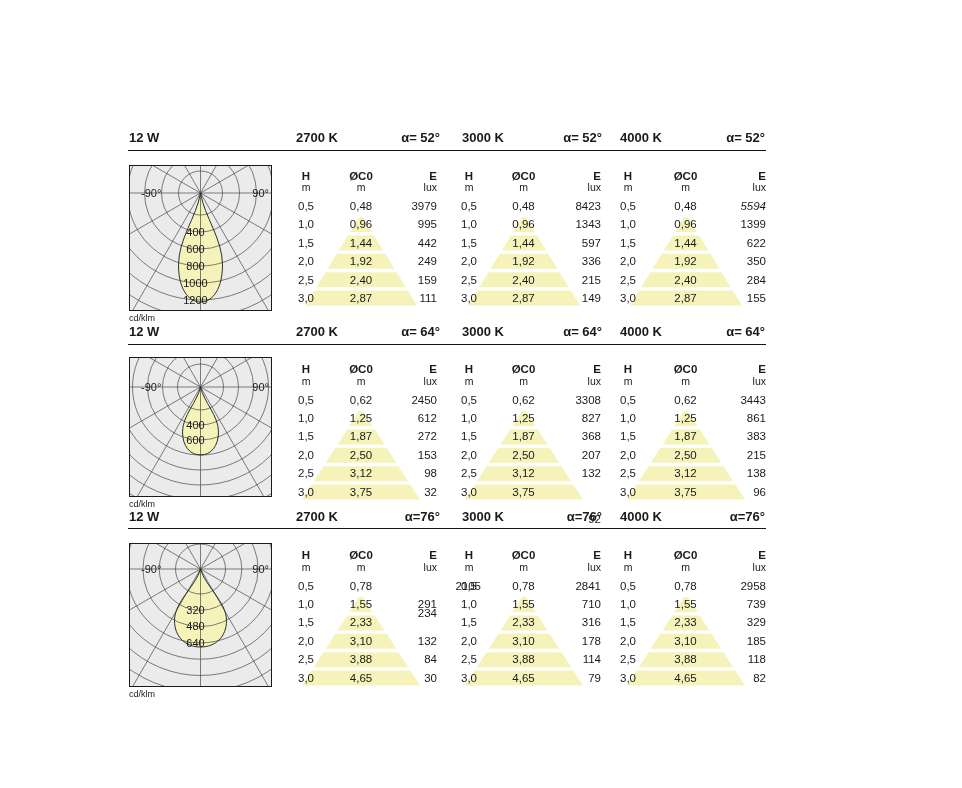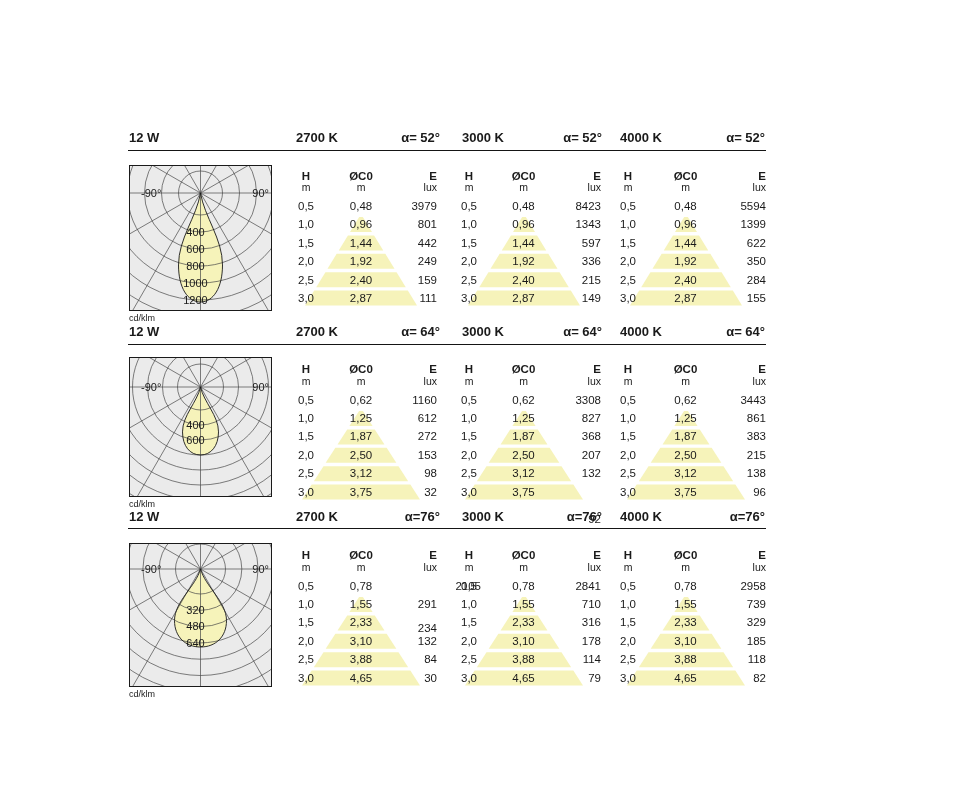--- a/index.html
+++ b/index.html
@@ -74,21 +74,21 @@
       <polygon points="51.917030567685586,21.400000000000006 78.08296943231441,21.400000000000006 87.25327510917032,36.400000000000006 42.74672489082968,36.400000000000006" fill="#f6f3ba"></polygon>
       <polygon points="40.668122270742366,39.79999999999998 89.33187772925763,39.79999999999998 98.50218340611353,54.79999999999998 31.49781659388647,54.79999999999998" fill="#f6f3ba"></polygon>
       <polygon points="29.41921397379911,58.20000000000002 100.58078602620088,58.20000000000002 109.75109170305679,73.20000000000002 20.248908296943213,73.20000000000002" fill="#f6f3ba"></polygon>
       <polygon points="18.17030567685589,76.6 111.82969432314411,76.6 121,91.6 8.999999999999993,91.6" fill="#f6f3ba"></polygon>
     </svg>
     <div class="cell center" style="left: 284px; top: 200px; width: 44px;">0,5</div>
     <div class="cell center" style="left: 336px; top: 200px; width: 50px;">0,48</div>
     <div class="cell right" style="left: 367px; top: 200px; width: 70px;">3979</div>
     <div class="cell center" style="left: 284px; top: 218.4px; width: 44px;">1,0</div>
     <div class="cell center" style="left: 336px; top: 218.4px; width: 50px;">0,96</div>
-    <div class="cell right" style="left: 367px; top: 218.4px; width: 70px;">801</div>
+    <div class="cell right" style="left: 367px; top: 218.4px; width: 70px;">995</div>
     <div class="cell center" style="left: 284px; top: 236.8px; width: 44px;">1,5</div>
     <div class="cell center" style="left: 336px; top: 236.8px; width: 50px;">1,44</div>
     <div class="cell right" style="left: 367px; top: 236.8px; width: 70px;">442</div>
     <div class="cell center" style="left: 284px; top: 255.2px; width: 44px;">2,0</div>
     <div class="cell center" style="left: 336px; top: 255.2px; width: 50px;">1,92</div>
     <div class="cell right" style="left: 367px; top: 255.2px; width: 70px;">249</div>
     <div class="cell center" style="left: 284px; top: 273.6px; width: 44px;">2,5</div>
     <div class="cell center" style="left: 336px; top: 273.6px; width: 50px;">2,40</div>
     <div class="cell right" style="left: 367px; top: 273.6px; width: 70px;">159</div>
     <div class="cell center" style="left: 284px; top: 292px; width: 44px;">3,0</div>
@@ -137,21 +137,21 @@
     <div class="colunit right" style="left: 696px; top: 181px; width: 70px;">lux</div>
     <svg class="layer" width="130" height="93" style="left: 620.5px; top: 214.4px;">
       <polygon points="63.16593886462882,3 66.83406113537117,3 76.00436681222708,18 53.995633187772924,18" fill="#f6f3ba"></polygon>
       <polygon points="51.917030567685586,21.400000000000006 78.08296943231441,21.400000000000006 87.25327510917032,36.400000000000006 42.74672489082968,36.400000000000006" fill="#f6f3ba"></polygon>
       <polygon points="40.668122270742366,39.79999999999998 89.33187772925763,39.79999999999998 98.50218340611353,54.79999999999998 31.49781659388647,54.79999999999998" fill="#f6f3ba"></polygon>
       <polygon points="29.41921397379911,58.20000000000002 100.58078602620088,58.20000000000002 109.75109170305679,73.20000000000002 20.248908296943213,73.20000000000002" fill="#f6f3ba"></polygon>
       <polygon points="18.17030567685589,76.6 111.82969432314411,76.6 121,91.6 8.999999999999993,91.6" fill="#f6f3ba"></polygon>
     </svg>
     <div class="cell center" style="left: 606px; top: 200px; width: 44px;">0,5</div>
     <div class="cell center" style="left: 660.5px; top: 200px; width: 50px;">0,48</div>
-    <div class="cell right" style="left: 696px; top: 200px; width: 70px;">5594</div>
+    <div class="cell right" style="left: 696px; top: 200px; width: 70px; font-style: italic;">5594</div>
     <div class="cell center" style="left: 606px; top: 218.4px; width: 44px;">1,0</div>
     <div class="cell center" style="left: 660.5px; top: 218.4px; width: 50px;">0,96</div>
     <div class="cell right" style="left: 696px; top: 218.4px; width: 70px;">1399</div>
     <div class="cell center" style="left: 606px; top: 236.8px; width: 44px;">1,5</div>
     <div class="cell center" style="left: 660.5px; top: 236.8px; width: 50px;">1,44</div>
     <div class="cell right" style="left: 696px; top: 236.8px; width: 70px;">622</div>
     <div class="cell center" style="left: 606px; top: 255.2px; width: 44px;">2,0</div>
     <div class="cell center" style="left: 660.5px; top: 255.2px; width: 50px;">1,92</div>
     <div class="cell right" style="left: 696px; top: 255.2px; width: 70px;">350</div>
     <div class="cell center" style="left: 606px; top: 273.6px; width: 44px;">2,5</div>
@@ -206,21 +206,21 @@
     <div class="colunit right" style="left: 367px; top: 374.5px; width: 70px;">lux</div>
     <svg class="layer" width="130" height="93" style="left: 296px; top: 407.9px;">
       <polygon points="63.06768558951965,3 66.93231441048034,3 76.5938864628821,18 53.4061135371179,18" fill="#f6f3ba"></polygon>
       <polygon points="51.21615720524015,21.400000000000034 78.78384279475985,21.400000000000034 88.44541484716159,36.400000000000034 41.55458515283841,36.400000000000034" fill="#f6f3ba"></polygon>
       <polygon points="39.3646288209607,39.80000000000001 90.63537117903931,39.80000000000001 100.29694323144105,54.80000000000001 29.70305676855895,54.80000000000001" fill="#f6f3ba"></polygon>
       <polygon points="27.5131004366812,58.200000000000045 102.4868995633188,58.200000000000045 112.14847161572055,73.20000000000005 17.851528384279455,73.20000000000005" fill="#f6f3ba"></polygon>
       <polygon points="15.661572052401738,76.60000000000002 114.33842794759826,76.60000000000002 124,91.60000000000002 5.999999999999993,91.60000000000002" fill="#f6f3ba"></polygon>
     </svg>
     <div class="cell center" style="left: 284px; top: 393.5px; width: 44px;">0,5</div>
     <div class="cell center" style="left: 336px; top: 393.5px; width: 50px;">0,62</div>
-    <div class="cell right" style="left: 367px; top: 393.5px; width: 70px;">1160</div>
+    <div class="cell right" style="left: 367px; top: 393.5px; width: 70px;">2450</div>
     <div class="cell center" style="left: 284px; top: 411.9px; width: 44px;">1,0</div>
     <div class="cell center" style="left: 336px; top: 411.9px; width: 50px;">1,25</div>
     <div class="cell right" style="left: 367px; top: 411.9px; width: 70px;">612</div>
     <div class="cell center" style="left: 284px; top: 430.3px; width: 44px;">1,5</div>
     <div class="cell center" style="left: 336px; top: 430.3px; width: 50px;">1,87</div>
     <div class="cell right" style="left: 367px; top: 430.3px; width: 70px;">272</div>
     <div class="cell center" style="left: 284px; top: 448.7px; width: 44px;">2,0</div>
     <div class="cell center" style="left: 336px; top: 448.7px; width: 50px;">2,50</div>
     <div class="cell right" style="left: 367px; top: 448.7px; width: 70px;">153</div>
     <div class="cell center" style="left: 284px; top: 467.1px; width: 44px;">2,5</div>
@@ -348,21 +348,21 @@
       <polygon points="15.661572052401738,76.60000000000002 114.33842794759826,76.60000000000002 124,91.60000000000002 5.999999999999993,91.60000000000002" fill="#f6f3ba"></polygon>
     </svg>
     <div class="cell center" style="left: 284px; top: 579.5px; width: 44px;">0,5</div>
     <div class="cell center" style="left: 336px; top: 579.5px; width: 50px;">0,78</div>
     <div class="cell right" style="left: 367px; top: 579.5px; width: 70px; padding-left: 44px;">2105</div>
     <div class="cell center" style="left: 284px; top: 597.9px; width: 44px;">1,0</div>
     <div class="cell center" style="left: 336px; top: 597.9px; width: 50px;">1,55</div>
     <div class="cell right" style="left: 367px; top: 597.9px; width: 70px;">291</div>
     <div class="cell center" style="left: 284px; top: 616.3px; width: 44px;">1,5</div>
     <div class="cell center" style="left: 336px; top: 616.3px; width: 50px;">2,33</div>
-    <div class="cell right" style="left: 367px; top: 622px; width: 70px;">234</div>
+    <div class="cell right" style="left: 367px; top: 607px; width: 70px;">234</div>
     <div class="cell center" style="left: 284px; top: 634.7px; width: 44px;">2,0</div>
     <div class="cell center" style="left: 336px; top: 634.7px; width: 50px;">3,10</div>
     <div class="cell right" style="left: 367px; top: 634.7px; width: 70px;">132</div>
     <div class="cell center" style="left: 284px; top: 653.1px; width: 44px;">2,5</div>
     <div class="cell center" style="left: 336px; top: 653.1px; width: 50px;">3,88</div>
     <div class="cell right" style="left: 367px; top: 653.1px; width: 70px;">84</div>
     <div class="cell center" style="left: 284px; top: 671.5px; width: 44px;">3,0</div>
     <div class="cell center" style="left: 336px; top: 671.5px; width: 50px;">4,65</div>
     <div class="cell right" style="left: 367px; top: 671.5px; width: 70px;">30</div>
     <div class="hdr" style="left: 462px; top: 509px;">3000 K</div>

